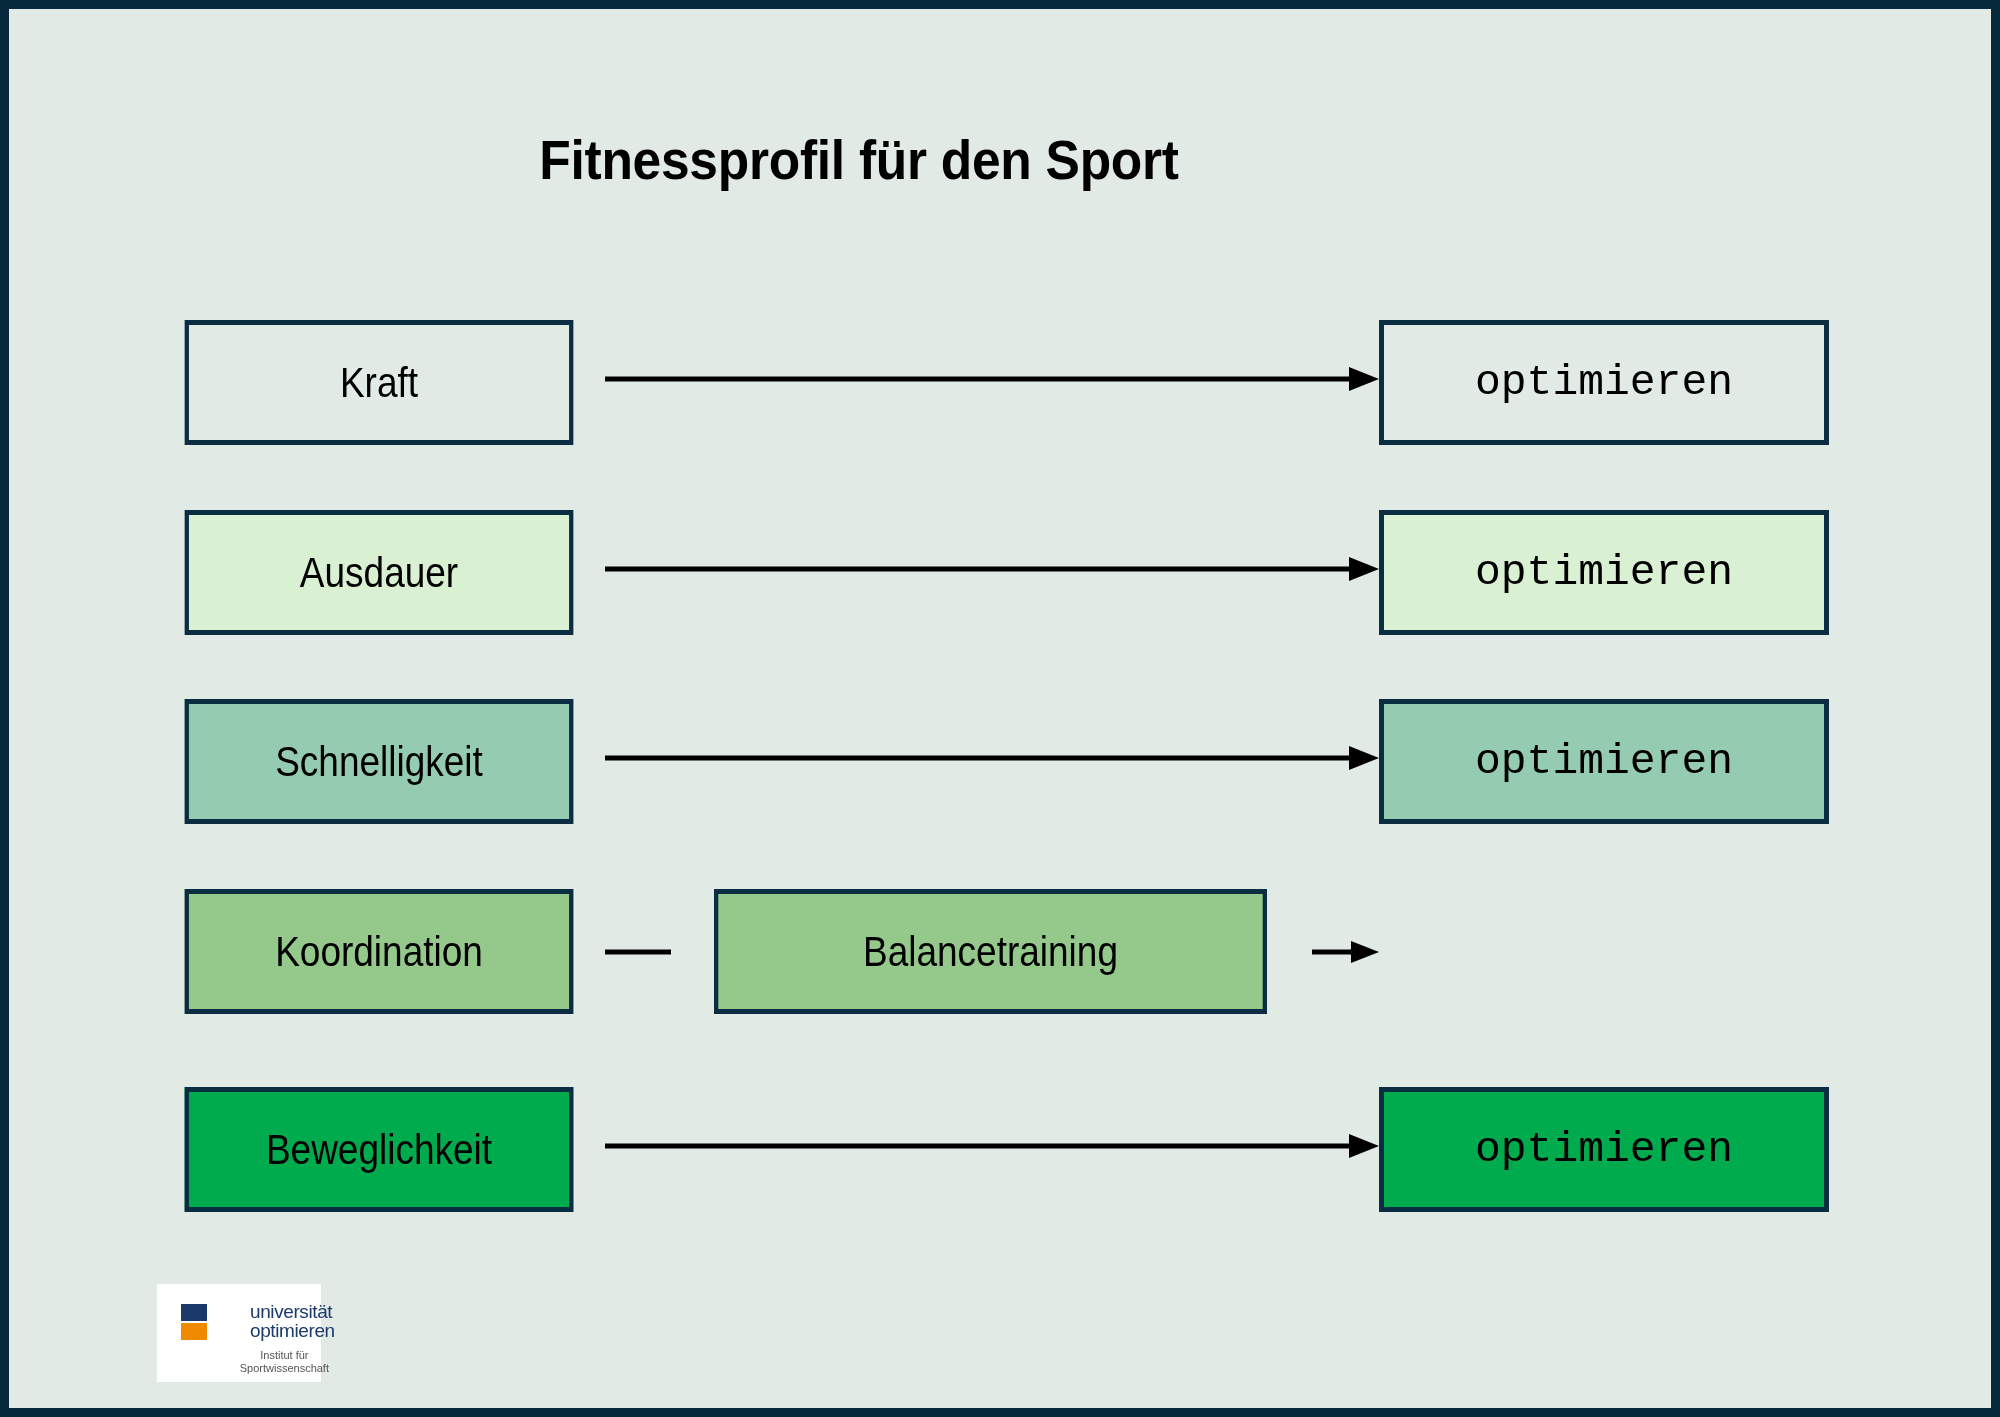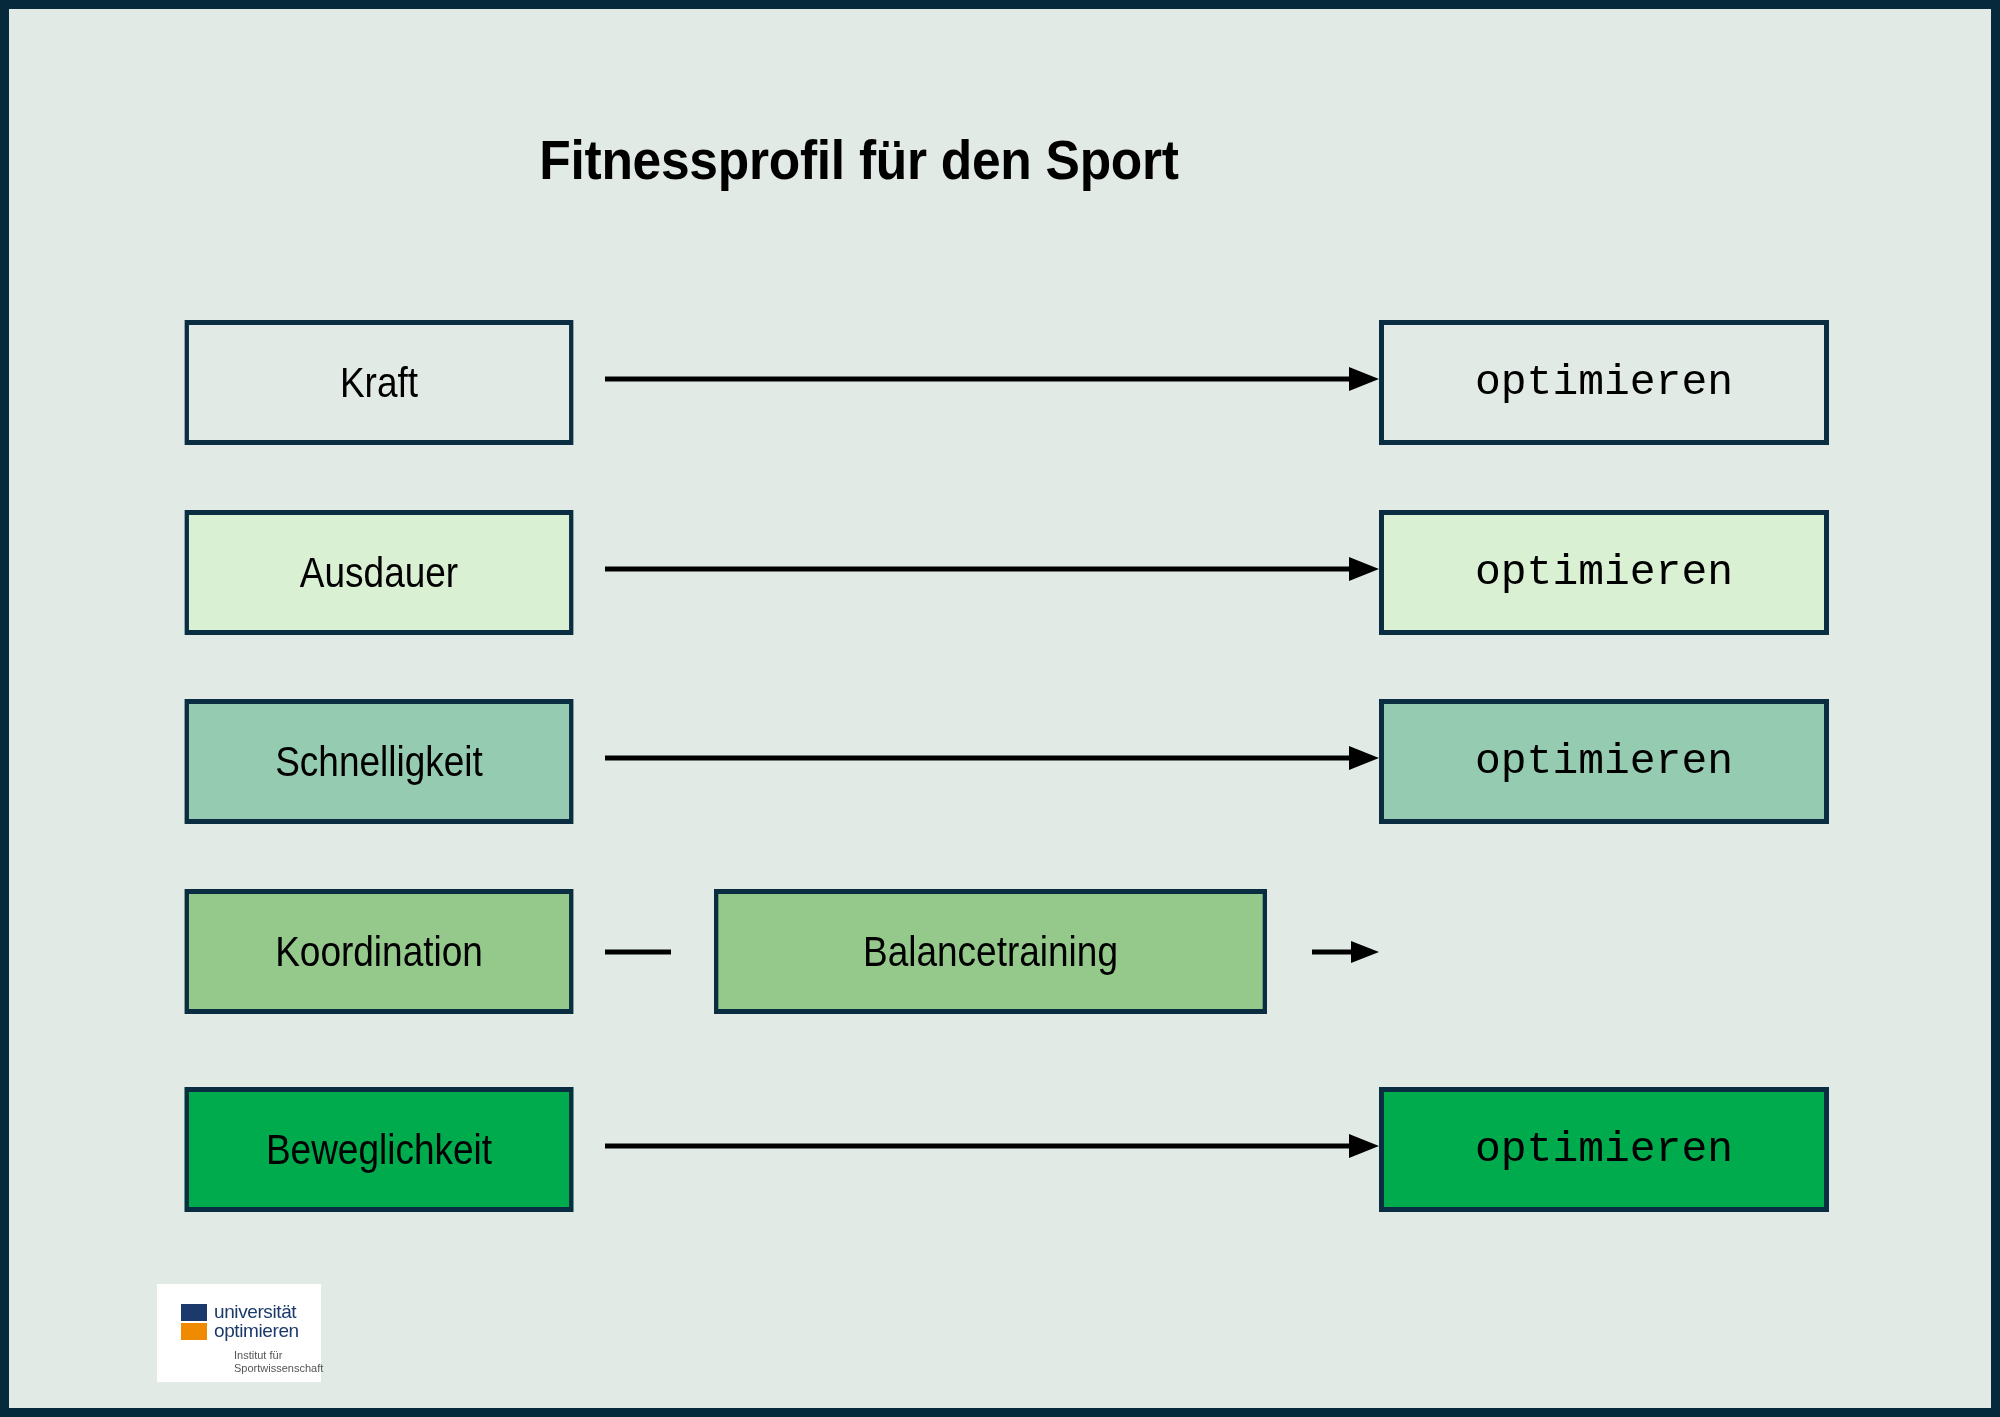--- a/index.html
+++ b/index.html
@@ -112,21 +112,21 @@
     width: 164px;
     height: 98px;
     background: #ffffff;
     box-sizing: border-box;
   }
   .uni-inner {
     position: absolute;
     left: 24px;
     top: 17px;
   }
-  .uni-row { display: flex; align-items: flex-end; }
+  .uni-row { display: flex; align-items: flex-end; gap: 36px; }
   .uni-squares {
     width: 26px;
     margin-right: 7px;
     padding-top: 3px;
   }
   .sq { width: 26px; height: 17px; display: block; }
   .sq-navy { background: #1b3a6b; }
   .sq-orange { background: #f08a00; margin-top: 2px; }
   .uni-name {
     font-family: "Liberation Sans", sans-serif;
@@ -135,20 +135,21 @@
     color: #1b3a6b;
     letter-spacing: -0.4px;
   }
   .uni-dept {
     margin-top: 9px;
     margin-left: 53px;
     font-family: "Liberation Sans", sans-serif;
     font-size: 11px;
     line-height: 13px;
     color: #555555;
+    text-align: center;
   }
   .caption {
     position: absolute;
     left: 347px;
     top: 1325px;
     font-family: "Liberation Sans", sans-serif;
     font-size: 25px;
     color: #000000;
   }
 </style>

